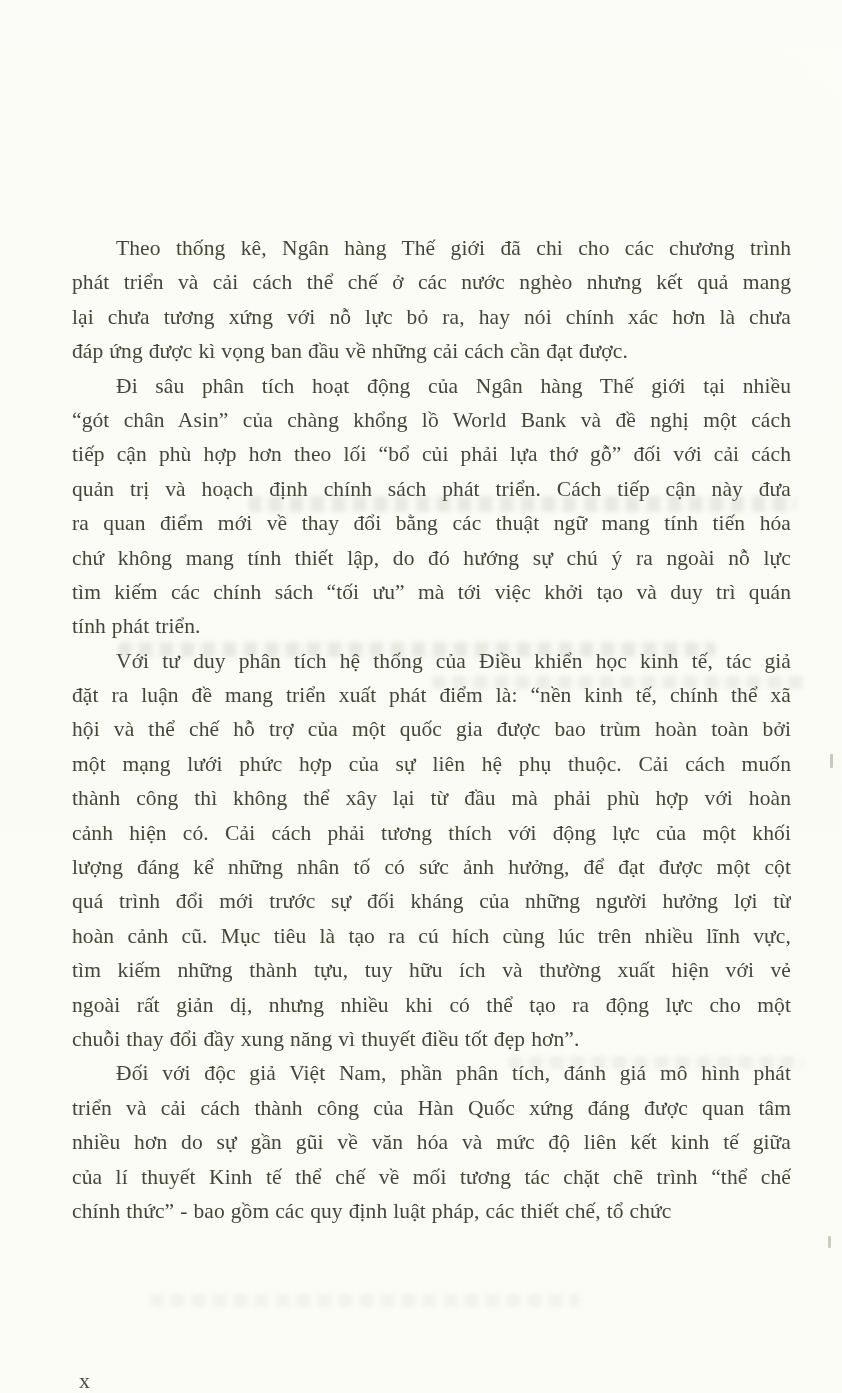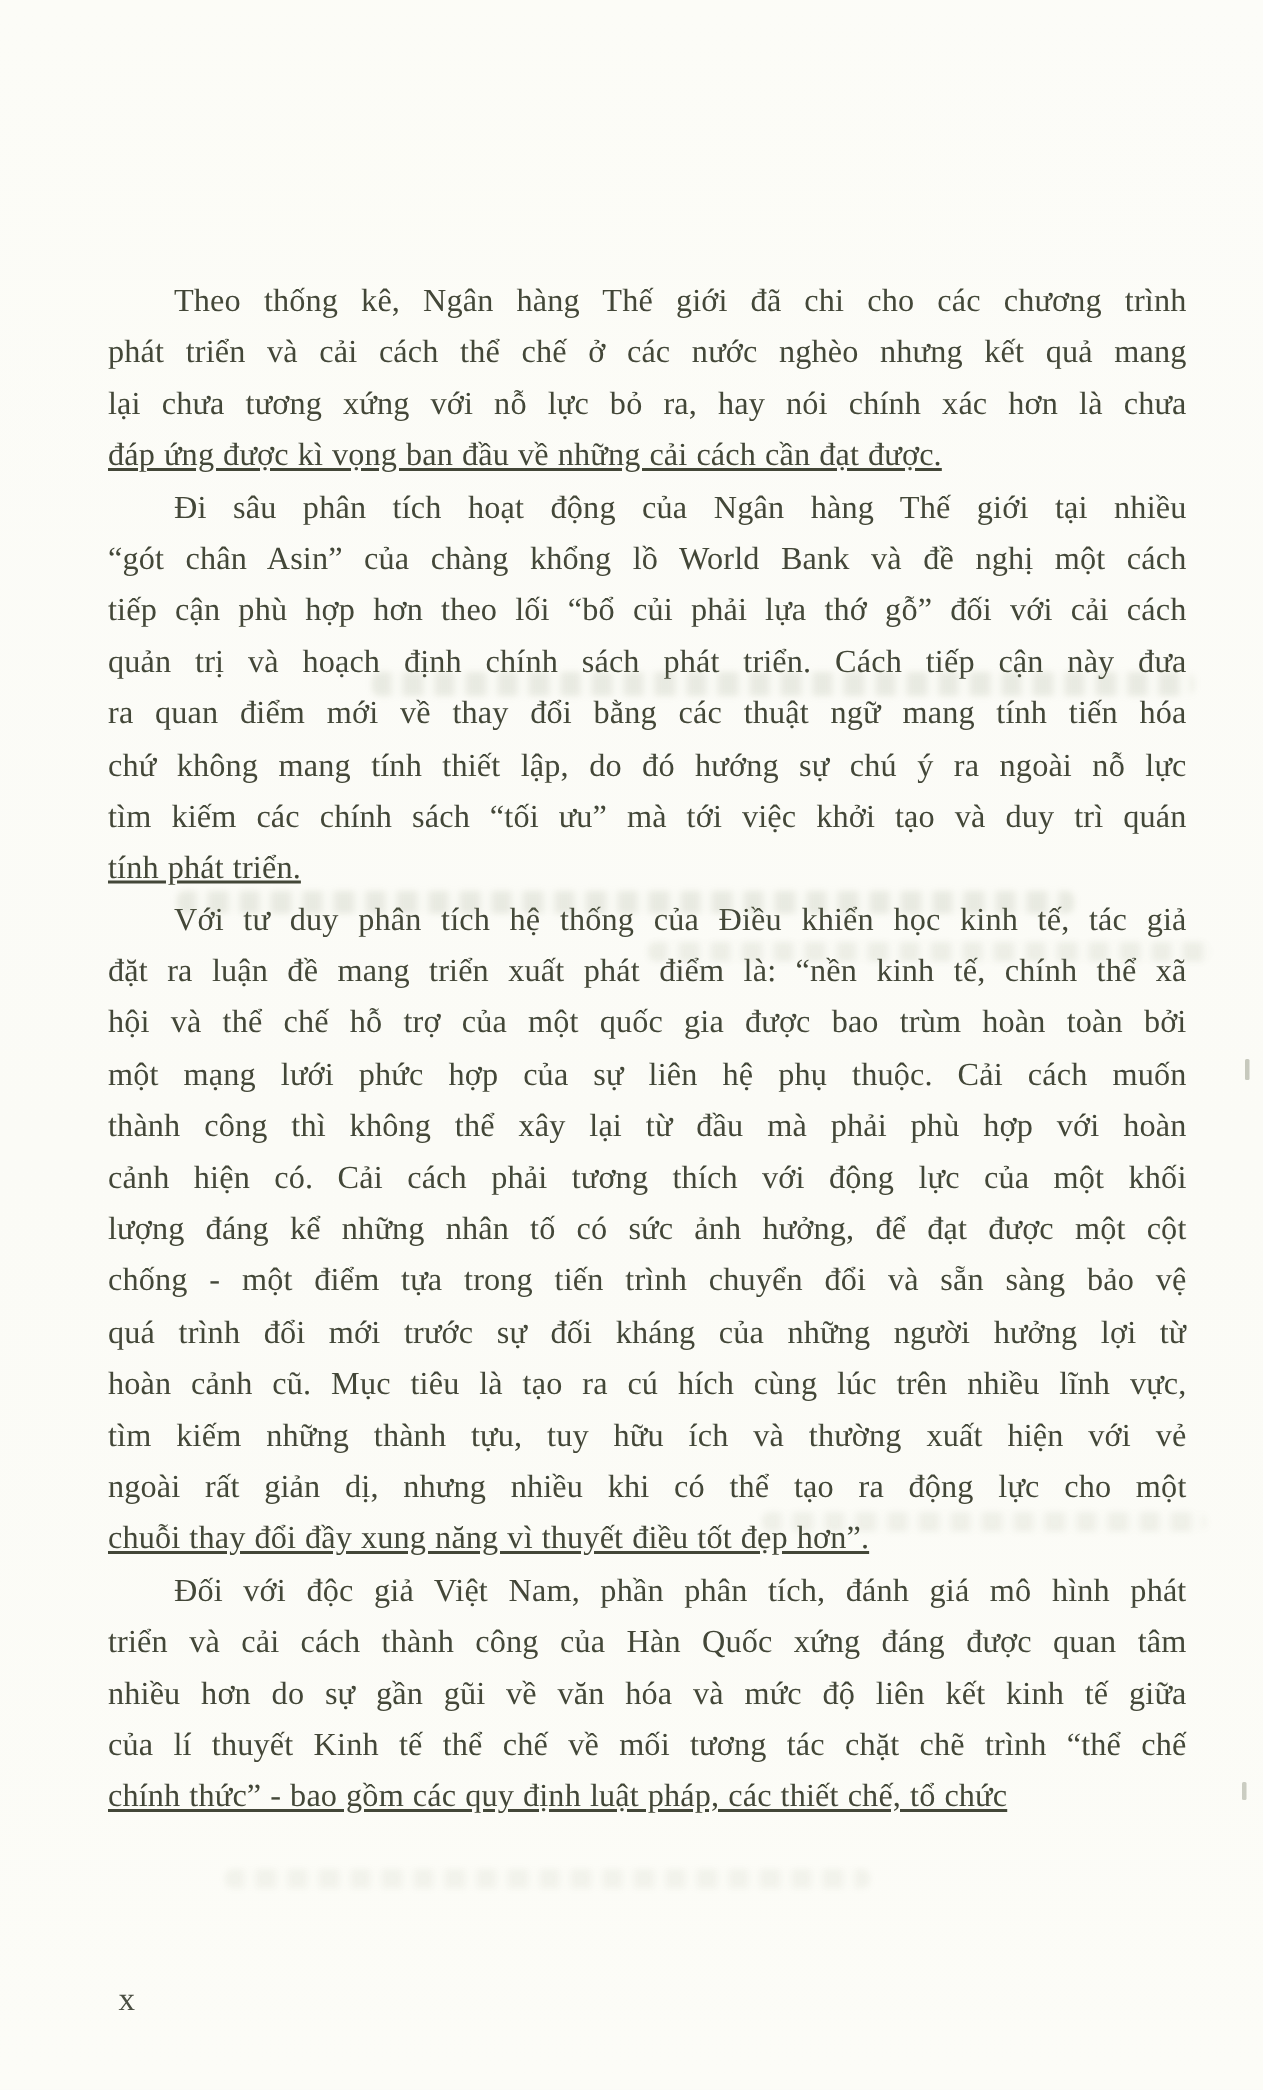--- a/index.html
+++ b/index.html
@@ -13,20 +13,21 @@
     background: #fbfbf7;
     font-family: "Liberation Serif", serif;
     overflow: hidden;
   }
   .page {
     position: absolute;
     inset: 0;
     background:
       radial-gradient(ellipse 900px 500px at 30% 8%, rgba(252,252,246,0.9), rgba(251,251,245,0) 70%),
       linear-gradient(180deg, #fcfcf8 0%, #fbfbf6 55%, #fcfcf7 100%);
+    margin-top: 48px;
   }
   .text-block {
     position: absolute;
     left: 72px;
     top: 183px;
     width: 719px;
     color: #434738;
   }
   .para { margin: 0; padding: 0; }
   .line {
@@ -35,21 +36,20 @@
     height: 34.4px;
     overflow: hidden;
     text-align: justify;
     text-align-last: justify;
     word-spacing: 0.5px;
     letter-spacing: 0.1px;
   }
   .line.first { text-indent: 44px; }
   .line.para-end {
     text-align-last: left;
-    text-decoration: underline;
   }
   .page-number {
     position: absolute;
     left: 79px;
     top: 1320px;
     font-size: 22px;
     line-height: 26px;
     color: #4b4f43;
   }
   
@@ -101,21 +101,20 @@
         <div class="line para-end">tính phát triển.</div>
       </div>
       <div class="para">
         <div class="line first">Với tư duy phân tích hệ thống của Điều khiển học kinh tế, tác giả</div>
         <div class="line">đặt ra luận đề mang triển xuất phát điểm là: “nền kinh tế, chính thể xã</div>
         <div class="line">hội và thể chế hỗ trợ của một quốc gia được bao trùm hoàn toàn bởi</div>
         <div class="line">một mạng lưới phức hợp của sự liên hệ phụ thuộc. Cải cách muốn</div>
         <div class="line">thành công thì không thể xây lại từ đầu mà phải phù hợp với hoàn</div>
         <div class="line">cảnh hiện có. Cải cách phải tương thích với động lực của một khối</div>
         <div class="line">lượng đáng kể những nhân tố có sức ảnh hưởng, để đạt được một cột</div>
-        <div class="line">chống - một điểm tựa trong tiến trình chuyển đổi và sẵn sàng bảo vệ</div>
         <div class="line">quá trình đổi mới trước sự đối kháng của những người hưởng lợi từ</div>
         <div class="line">hoàn cảnh cũ. Mục tiêu là tạo ra cú hích cùng lúc trên nhiều lĩnh vực,</div>
         <div class="line">tìm kiếm những thành tựu, tuy hữu ích và thường xuất hiện với vẻ</div>
         <div class="line">ngoài rất giản dị, nhưng nhiều khi có thể tạo ra động lực cho một</div>
         <div class="line para-end">chuỗi thay đổi đầy xung năng vì thuyết điều tốt đẹp hơn”.</div>
       </div>
       <div class="para">
         <div class="line first">Đối với độc giả Việt Nam, phần phân tích, đánh giá mô hình phát</div>
         <div class="line">triển và cải cách thành công của Hàn Quốc xứng đáng được quan tâm</div>
         <div class="line">nhiều hơn do sự gần gũi về văn hóa và mức độ liên kết kinh tế giữa</div>

